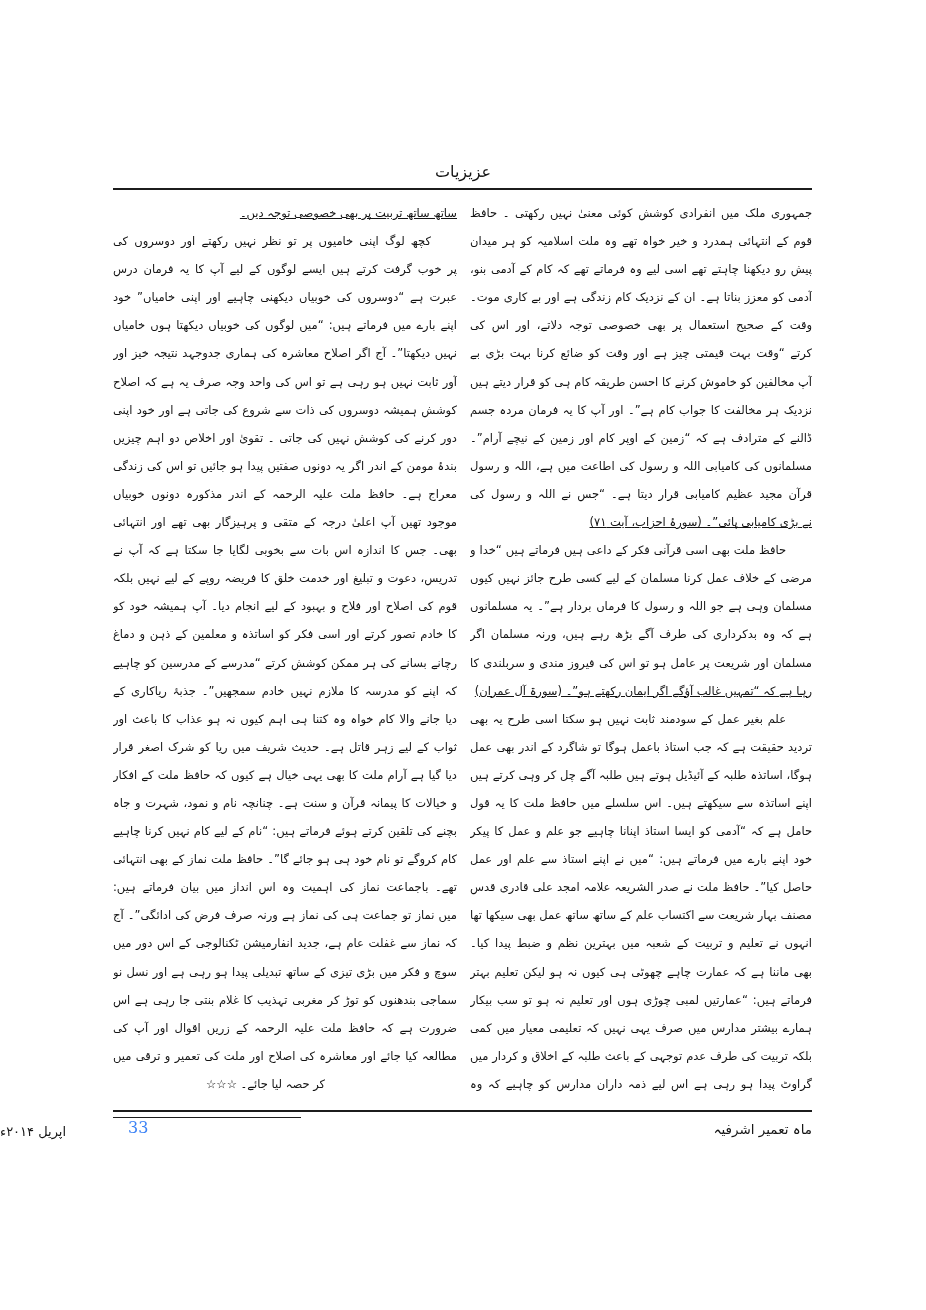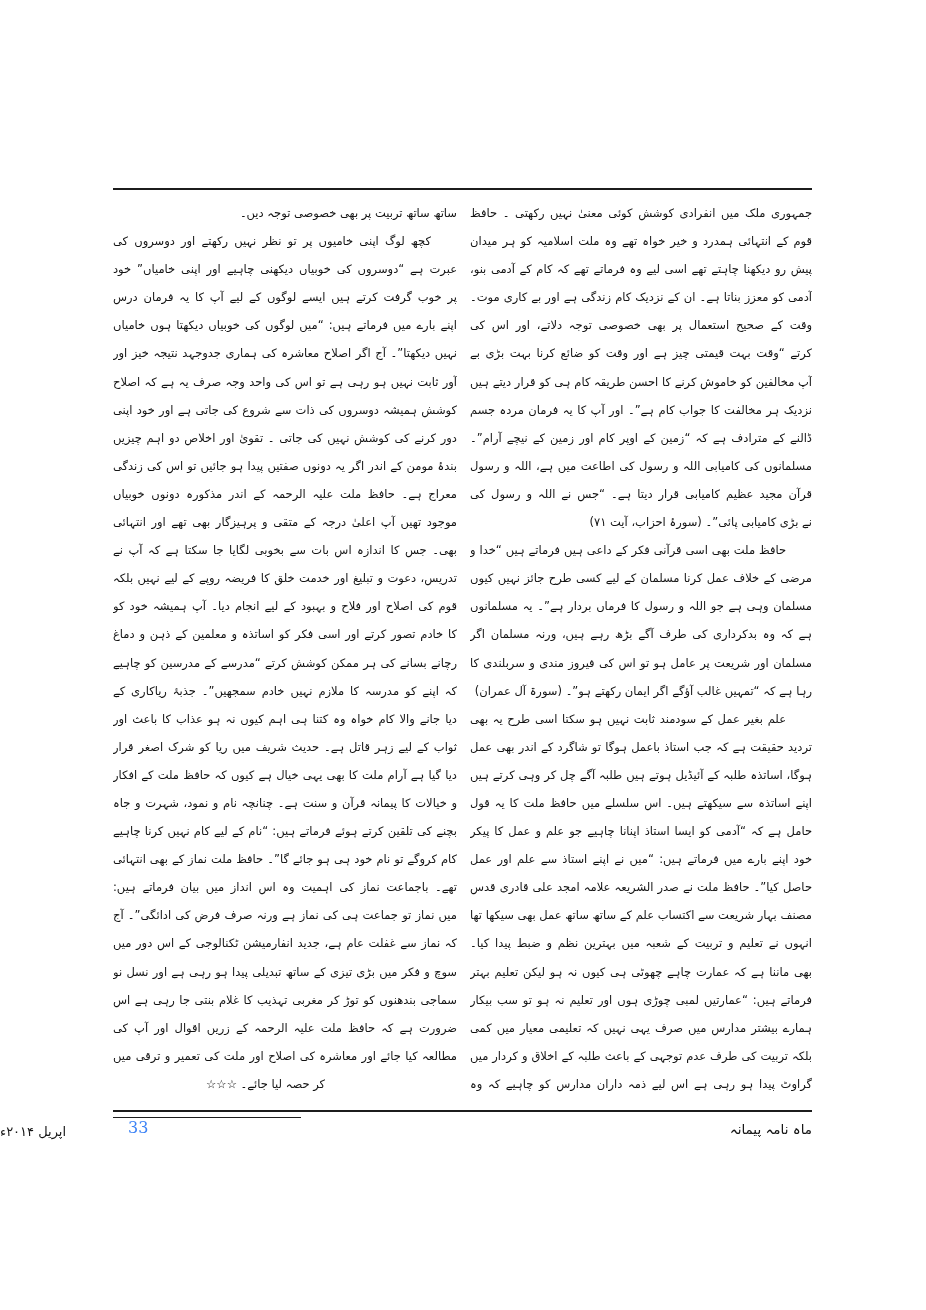--- a/index.html
+++ b/index.html
@@ -30,21 +30,21 @@
     height:28.1px;line-height:28.1px;
     font-size:11.5px;
     overflow:hidden;
     text-align:justify;
     -moz-text-align-last:justify;
     text-align-last:justify;
     white-space:nowrap;
   }
   
   .line{white-space:normal;}
-  .line.e{text-align-last:right;}
+  .line.e{text-align-last:right;text-decoration:underline;}
   .line.ij{text-indent:26px;}
   .line.c{
     text-align:center;text-align-last:right;
     padding-left:40px;padding-right:132px;
   }
   .footer-page-number{
     position:absolute;top:1118px;left:128px;
     font-family:"DejaVu Serif",serif;font-size:16px;color:#3b82f6;
   }
   .footer-date{
@@ -54,20 +54,21 @@
   .footer-magazine{
     position:absolute;top:1121px;right:114px;
     font-size:13.5px;direction:rtl;
   }
 </style>
 </head>
 <body>
 
 <div class="page">
 
+  <div class="header-title">عزیزیات</div>
 
   <div class="rule header-rule"></div>
 
   <div class="col col-right">
       <div class="line j">جمہوری ملک میں انفرادی کوشش کوئی معنیٰ نہیں رکھتی ۔ حافظ ملت رحمۃ اللہ علیہ</div>
       <div class="line j">قوم کے انتہائی ہمدرد و خیر خواہ تھے وہ ملت اسلامیہ کو ہر میدان میں سرخرو اور</div>
       <div class="line j">پیش رو دیکھنا چاہتے تھے اسی لیے وہ فرماتے تھے کہ کام کے آدمی بنو، کام ہی</div>
       <div class="line j">آدمی کو معزز بناتا ہے۔ ان کے نزدیک کام زندگی ہے اور بے کاری موت۔ وہ</div>
       <div class="line j">وقت کے صحیح استعمال پر بھی خصوصی توجہ دلاتے، اور اس کی اہمیت یوں واضح</div>
       <div class="line j">کرتے “وقت بہت قیمتی چیز ہے اور وقت کو ضائع کرنا بہت بڑی بے وقوفی ہے”</div>
@@ -95,22 +96,22 @@
       <div class="line j">بھی ماننا ہے کہ عمارت چاہے چھوٹی ہی کیوں نہ ہو لیکن تعلیم بہتر ہونی چاہیے۔</div>
       <div class="line j">فرماتے ہیں: “عمارتیں لمبی چوڑی ہوں اور تعلیم نہ ہو تو سب بیکار ہے”۔ آج</div>
       <div class="line j">ہمارے بیشتر مدارس میں صرف یہی نہیں کہ تعلیمی معیار میں کمی واقع ہوئی ہے</div>
       <div class="line j">بلکہ تربیت کی طرف عدم توجہی کے باعث طلبہ کے اخلاق و کردار میں دن بدن</div>
       <div class="line j">گراوٹ پیدا ہو رہی ہے اس لیے ذمہ داران مدارس کو چاہیے کہ وہ تعلیم کے</div>
     </div>
 
   <div class="col col-left">
       <div class="line e">ساتھ ساتھ تربیت پر بھی خصوصی توجہ دیں۔</div>
       <div class="line ij">کچھ لوگ اپنی خامیوں پر تو نظر نہیں رکھتے اور دوسروں کی غلطیوں</div>
+      <div class="line j">پر خوب گرفت کرتے ہیں ایسے لوگوں کے لیے آپ کا یہ فرمان درس</div>
       <div class="line j">عبرت ہے “دوسروں کی خوبیاں دیکھنی چاہیے اور اپنی خامیاں” خود</div>
-      <div class="line j">پر خوب گرفت کرتے ہیں ایسے لوگوں کے لیے آپ کا یہ فرمان درس</div>
       <div class="line j">اپنے بارے میں فرماتے ہیں: “میں لوگوں کی خوبیاں دیکھتا ہوں خامیاں</div>
       <div class="line j">نہیں دیکھتا”۔ آج اگر اصلاح معاشرہ کی ہماری جدوجہد نتیجہ خیز اور بار</div>
       <div class="line j">آور ثابت نہیں ہو رہی ہے تو اس کی واحد وجہ صرف یہ ہے کہ اصلاح کی</div>
       <div class="line j">کوشش ہمیشہ دوسروں کی ذات سے شروع کی جاتی ہے اور خود اپنی کمیوں کو</div>
       <div class="line j">دور کرنے کی کوشش نہیں کی جاتی ۔ تقویٰ اور اخلاص دو اہم چیزیں ہیں۔</div>
       <div class="line j">بندۂ مومن کے اندر اگر یہ دونوں صفتیں پیدا ہو جائیں تو اس کی زندگی کی</div>
       <div class="line j">معراج ہے۔ حافظ ملت علیہ الرحمہ کے اندر مذکورہ دونوں خوبیاں بدرجہ اتم</div>
       <div class="line j">موجود تھیں آپ اعلیٰ درجہ کے متقی و پرہیزگار بھی تھے اور انتہائی مخلص</div>
       <div class="line j">بھی۔ جس کا اندازہ اس بات سے بخوبی لگایا جا سکتا ہے کہ آپ نے درس و</div>
       <div class="line j">تدریس، دعوت و تبلیغ اور خدمت خلق کا فریضہ روپے کے لیے نہیں بلکہ</div>
@@ -134,15 +135,15 @@
       <div class="line c">کر حصہ لیا جائے۔ ☆☆☆</div>
     </div>
 
   <div class="rule footer-rule"></div>
   <div class="rule footer-rule-2"></div>
 
   <div class="footer-page-number">33</div>
 
   <div class="footer-date">اپریل ۲۰۱۴ء</div>
 
-  <div class="footer-magazine">ماہ نامہ پیمانہ</div>
+  <div class="footer-magazine">ماہ تعمیر اشرفیہ</div>
 
 </div>
 
 </body></html>

